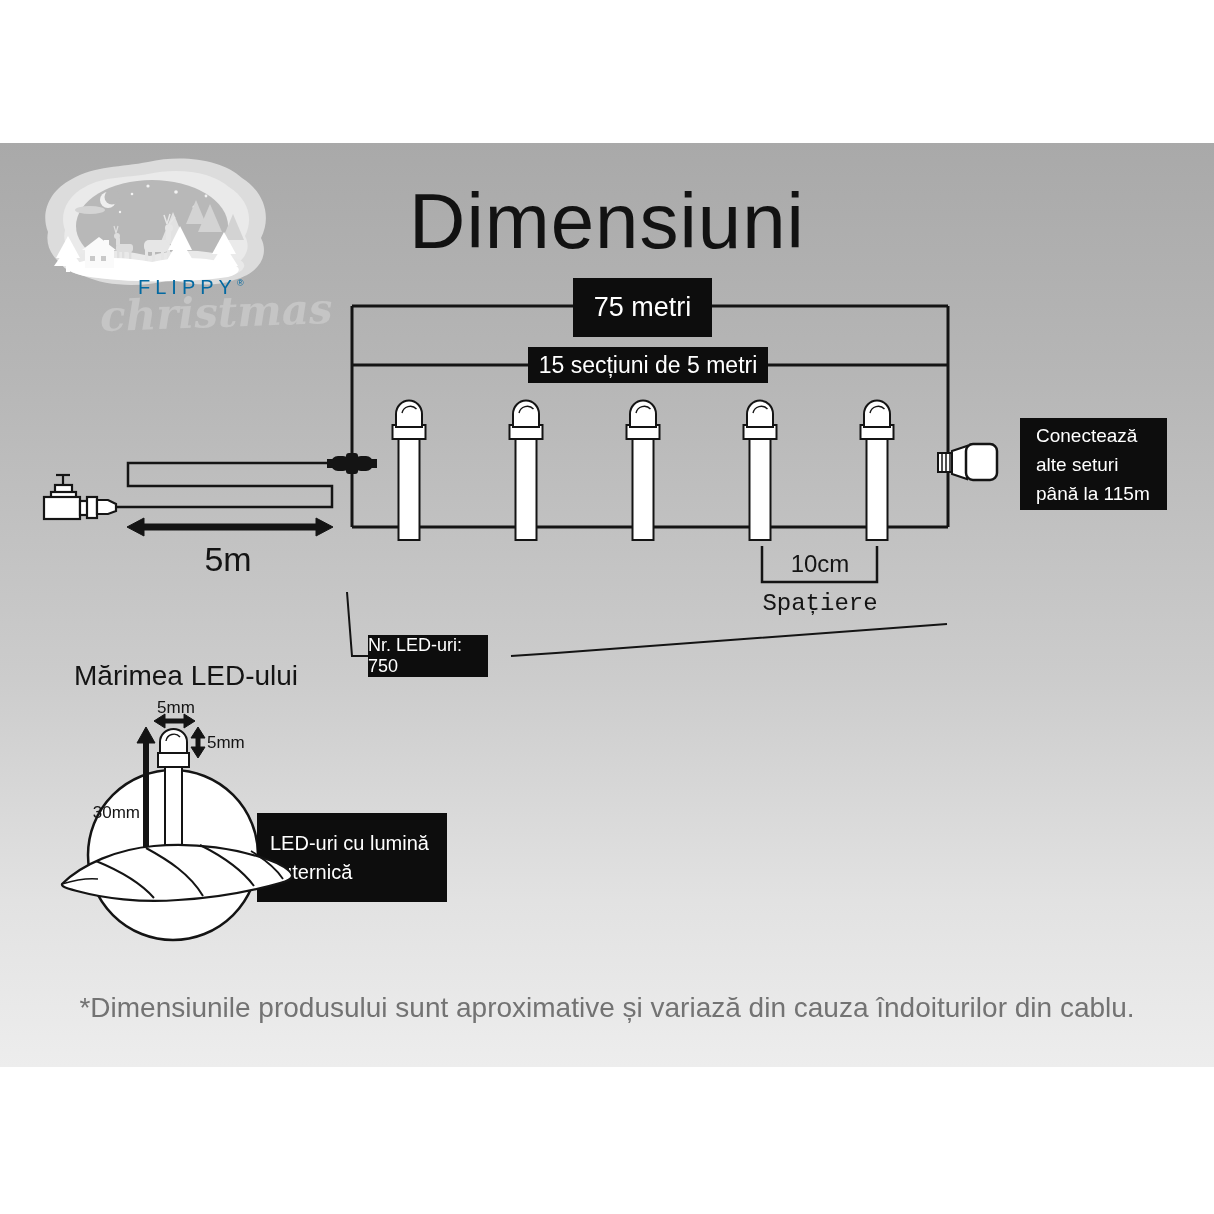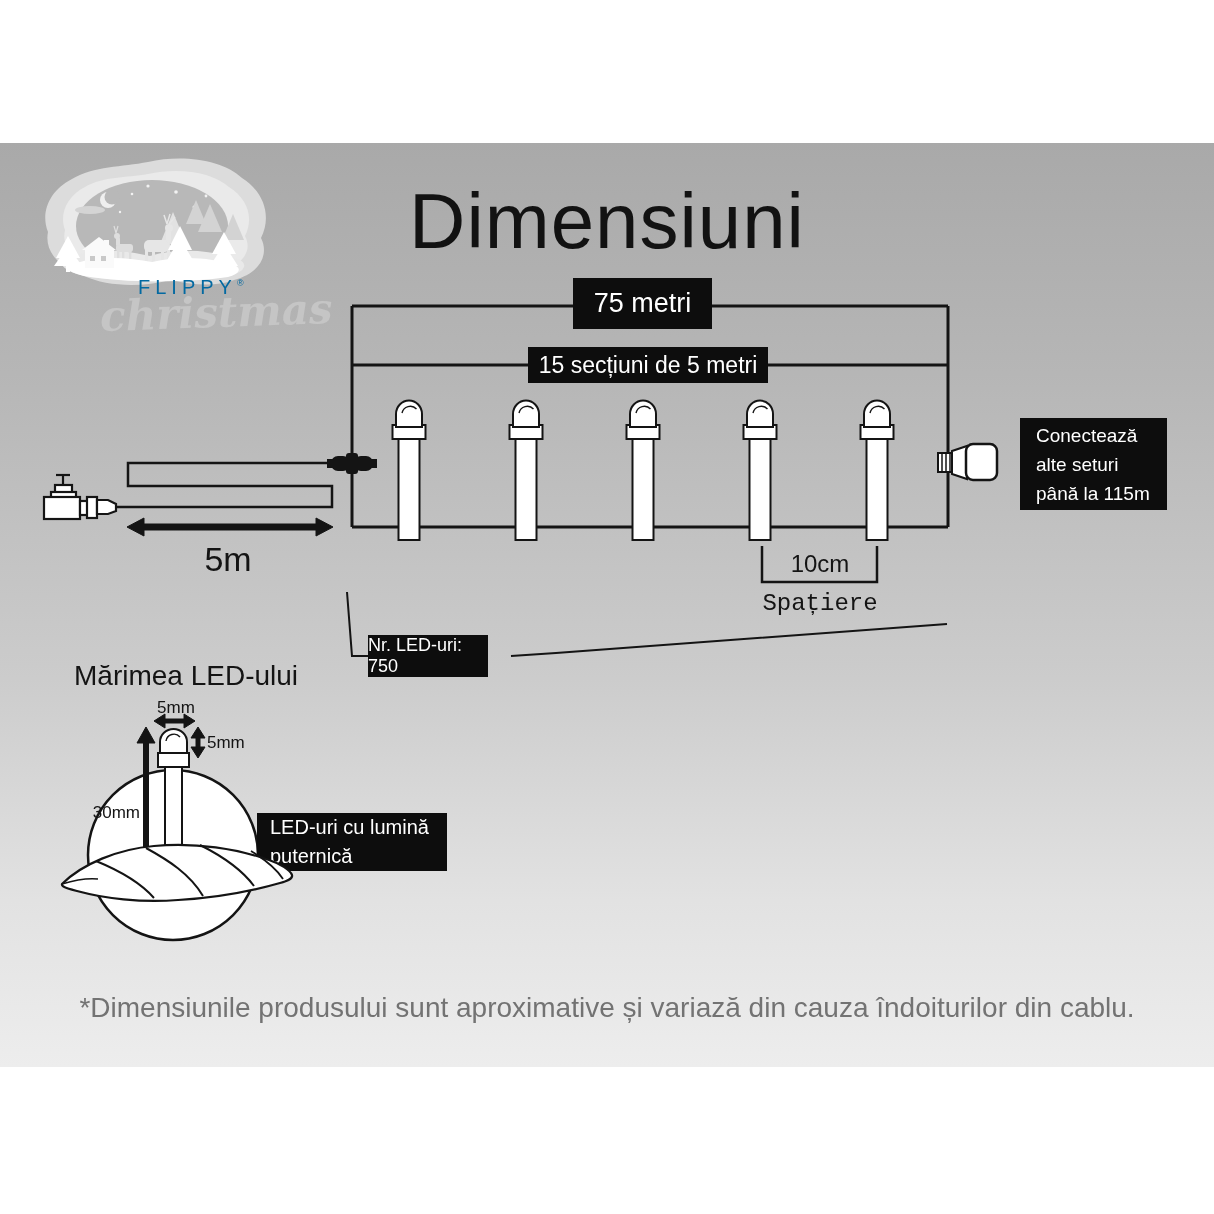--- a/index.html
+++ b/index.html
@@ -178,21 +178,21 @@
       <polygon points="198,727 191,738 205,738"></polygon>
       <polygon points="198,758 191,747 205,747"></polygon>
     </g>
     <g fill="#141414" stroke="#141414">
       <line x1="146" y1="741" x2="146" y2="854" stroke-width="6"></line>
       <polygon points="146,727 137,743 155,743"></polygon>
       <polygon points="146,868 137,852 155,852"></polygon>
     </g>
   </svg>
 
-  <div class="abs blackbox" style="left:573px;top:278px;width:139px;height:51px;font-size:27px;">75 metri</div>
+  <div class="abs blackbox" style="left:573px;top:278px;width:139px;height:59px;font-size:27px;">75 metri</div>
 
   <div class="abs blackbox" style="left:528px;top:347px;width:240px;height:36px;font-size:23px;">15 secțiuni de 5 metri</div>
 
   <div class="abs blackbox leftalign" style="left:1020px;top:418px;width:147px;height:92px;font-size:19px;line-height:29px;padding-left:16px;box-sizing:border-box;">
     <div>Conectează</div>
     <div>alte seturi</div>
     <div>până la 115m</div>
   </div>
 
   <div class="abs lbl" style="left:178px;top:540px;width:100px;text-align:center;font-size:34px;">5m</div>
@@ -204,21 +204,21 @@
   <div class="abs blackbox" style="left:368px;top:635px;width:120px;height:42px;font-size:18px;">Nr. LED-uri: 750</div>
 
   <div class="abs lbl" style="left:74px;top:660px;font-size:28px;">Mărimea LED-ului</div>
 
   <div class="abs lbl" style="left:146px;top:698px;width:60px;text-align:center;font-size:17px;">5mm</div>
 
   <div class="abs lbl" style="left:207px;top:733px;font-size:17px;">5mm</div>
 
   <div class="abs lbl" style="left:90px;top:803px;width:50px;text-align:right;font-size:17px;">30mm</div>
 
-  <div class="abs blackbox leftalign" style="left:257px;top:813px;width:190px;height:58px;font-size:20px;line-height:29px;padding-left:13px;box-sizing:border-box;">
+  <div class="abs blackbox leftalign" style="left:257px;top:813px;width:190px;height:89px;font-size:20px;line-height:29px;padding-left:13px;box-sizing:border-box;">
     <div>LED-uri cu lumină</div>
     <div>puternică</div>
   </div>
 
   <div class="abs disclaimer">*Dimensiunile produsului sunt aproximative și variază din cauza îndoiturilor din cablu.</div>
 
   <svg class="svglayer" viewBox="0 0 1214 1214">
     <g>
       <path d="M62,884 C82,864 118,849 154,846 C196,842 238,849 269,860 C281,864 290,870 292,875 C293,879 287,881 280,883 C252,891 215,898 178,900 C140,903 103,898 81,892 C69,889 61,887 62,884 Z" fill="#ffffff" stroke="#141414" stroke-width="2.2" stroke-linejoin="round"></path>
       <path d="M96,861 C118,870 140,882 154,898" fill="none" stroke="#141414" stroke-width="2"></path>

